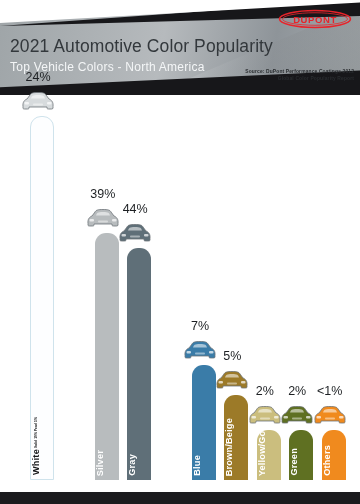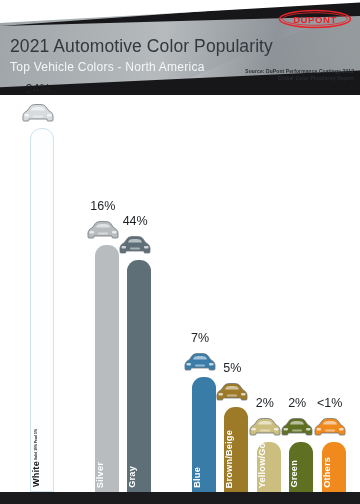--- a/index.html
+++ b/index.html
@@ -45,21 +45,21 @@
     position:absolute;right:6px;top:68px;width:120px;text-align:right;
     font-size:4.9px;line-height:1.52;color:#2a2d30;font-weight:bold;letter-spacing:.15px;
   }
 
   
   .logo{position:absolute;right:8px;top:8px;width:74px;height:22px;}
   .logo svg{display:block;width:74px;height:22px;}
 
   
   .chart{position:absolute;left:0;top:95px;width:360px;height:397px;}
-  .col{position:absolute;bottom:0;width:16px;}
+  .col{position:absolute;bottom:12px;width:16px;}
   .pct{
     position:absolute;left:50%;transform:translateX(-50%);
     font-size:12.5px;color:#1d2023;white-space:nowrap;font-weight:400;
   }
   .caricon{position:absolute;left:50%;transform:translateX(-50%);width:36px;height:21px;}
   .caricon svg{display:block;width:36px;height:21px;}
   .bar{
     position:absolute;left:0;bottom:0;width:24px;border-radius:11px 11px 0 0;
     box-sizing:border-box;
   }
@@ -109,21 +109,21 @@
             <rect x="9" y="24" width="9" height="5" rx="2.2" fill="#ffffff" opacity="0.7"></rect>
             <rect x="54" y="24" width="9" height="5" rx="2.2" fill="#ffffff" opacity="0.7"></rect>
             <rect x="26" y="27" width="20" height="4" rx="1.8" fill="#ffffff" opacity="0.45"></rect>
           </svg>
         </div>
         <div class="bar outline" style="height: 364px;">
           <div class="blabel" style="color: rgb(22, 24, 26);">White<span class="sub">  Solid 19%  Pearl 5%</span></div>
         </div>
       </div>
       <div class="col" style="left: 94.8px; height: 397px;">
-        <div class="pct" style="top: 104px;">16%</div>
+        <div class="pct" style="top: 104px;">39%</div>
         <div class="caricon" style="top: 124px;">
           <svg viewBox="0 0 72 42" xmlns="http://www.w3.org/2000/svg">
             <path d="M6 33 C5 24 9 20 14 18 L20 10 C22 6 26 5 36 5 C46 5 50 6 52 10 L58 18 C63 20 67 24 66 33 L66 36 C66 37.6 64.6 38 63 38 L57 38 C55.4 38 54 37.6 54 36 L54 34 L18 34 L18 36 C18 37.6 16.6 38 15 38 L9 38 C7.4 38 6 37.6 6 36 Z" fill="#b8bcbe" stroke="#6d7479" stroke-width="1.6" stroke-linejoin="round"></path>
             <path d="M22 17 C23.5 12 25 10 36 10 C47 10 48.5 12 50 17 Z" fill="#ffffff" opacity="0.55"></path>
             <rect x="9" y="24" width="9" height="5" rx="2.2" fill="#ffffff" opacity="0.7"></rect>
             <rect x="54" y="24" width="9" height="5" rx="2.2" fill="#ffffff" opacity="0.7"></rect>
             <rect x="26" y="27" width="20" height="4" rx="1.8" fill="#ffffff" opacity="0.45"></rect>
           </svg>
         </div>
         <div class="bar" style="height: 247px; background: rgb(184, 188, 190);">

